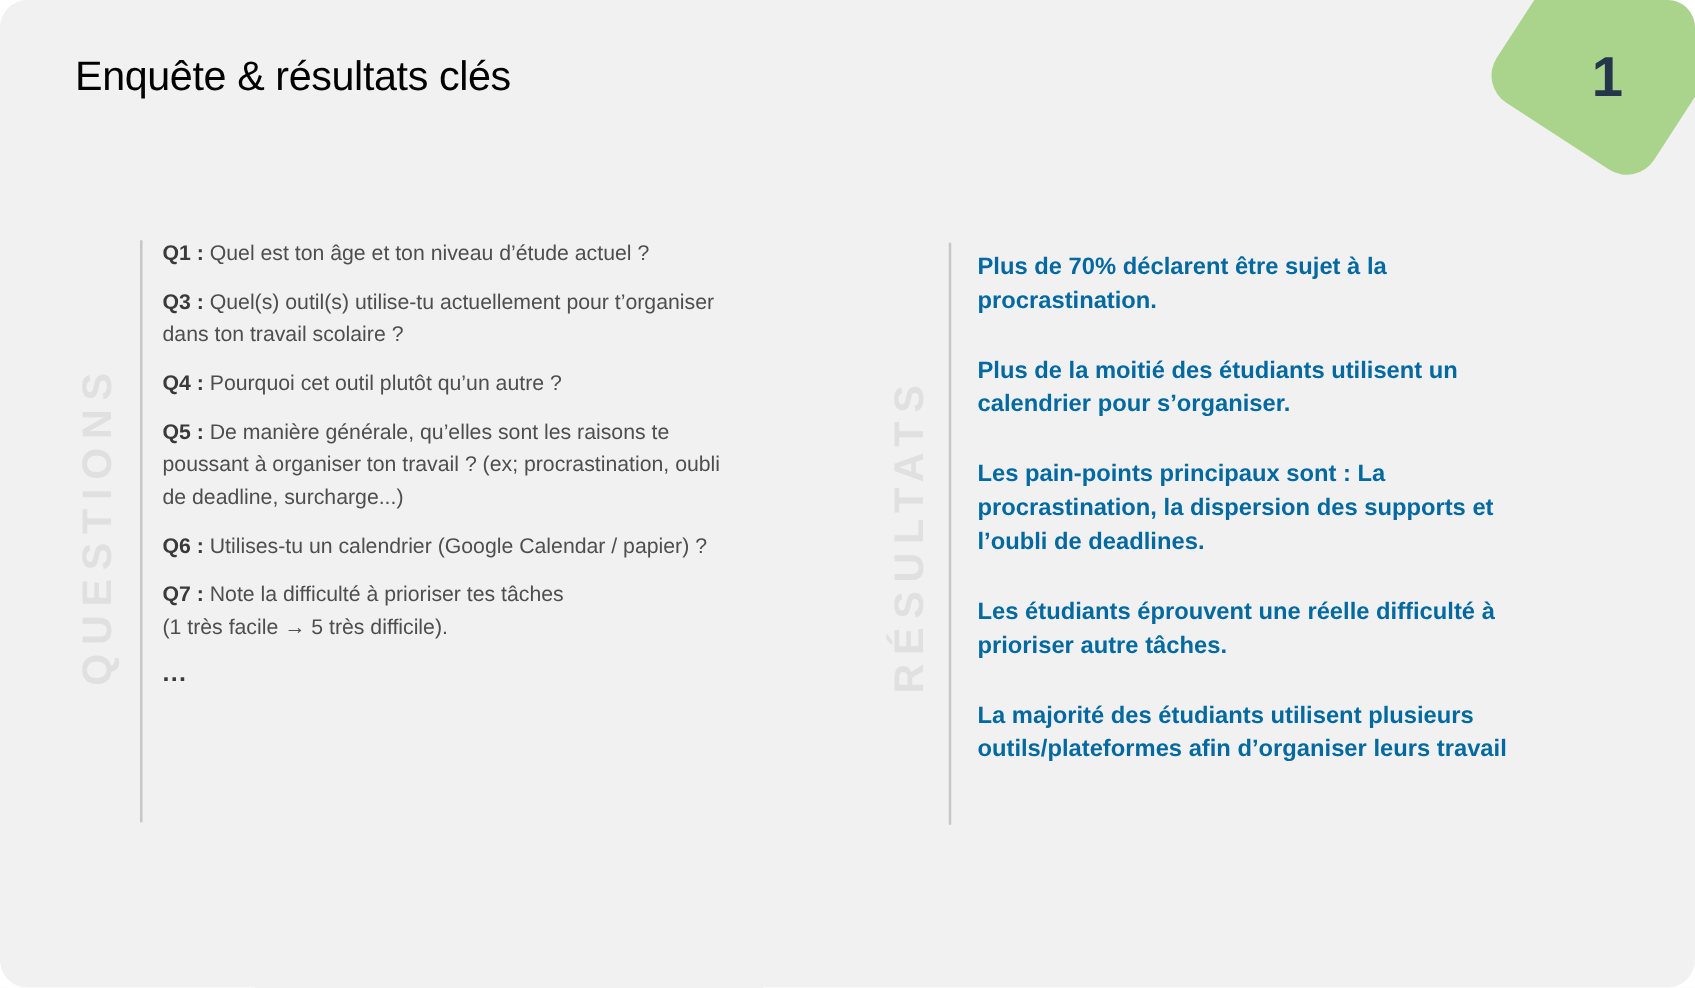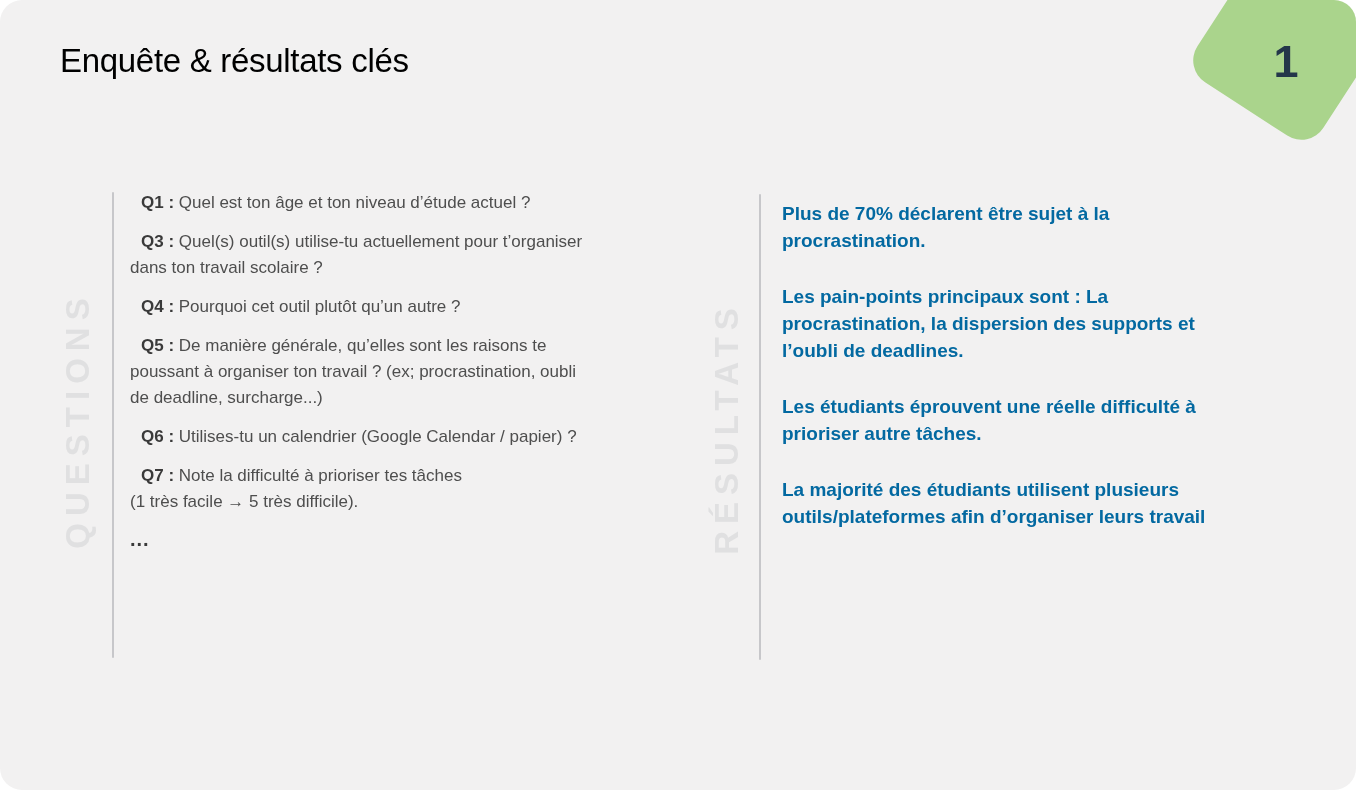--- a/index.html
+++ b/index.html
@@ -84,21 +84,20 @@
   }
   .questions p.q {
     margin: 0 0 13px 0;
     font-size: 17px;
     line-height: 26px;
     color: #4e4e4e;
   }
   .questions p.q strong {
     font-weight: 700;
     color: #3a3a3a;
-    margin-left: 11px;
   }
   .qtext { white-space: pre-line; text-align: center; }
   .more {
     margin: 6px 0 0 0;
     font-size: 20px;
     font-weight: 700;
     letter-spacing: 1px;
     color: #3a3a3a;
   }
   .results {
@@ -143,20 +142,22 @@
 (1 très facile → 5 très difficile).</span></p>
       <p class="more">...</p>
     </div>
 
     <div class="vlabel vlabel-r">RÉSULTATS</div>
     <div class="divider divider-r"></div>
 
     <div class="results">
       <p>Plus de 70% déclarent être sujet à la
 procrastination.</p>
+      <p>Plus de la moitié des étudiants utilisent un
+calendrier pour s’organiser.</p>
       <p>Les pain-points principaux sont : La
 procrastination, la dispersion des supports et
 l’oubli de deadlines.</p>
       <p>Les étudiants éprouvent une réelle difficulté à
 prioriser autre tâches.</p>
       <p>La majorité des étudiants utilisent plusieurs
 outils/plateformes afin d’organiser leurs travail</p>
     </div>
 
   </div>

